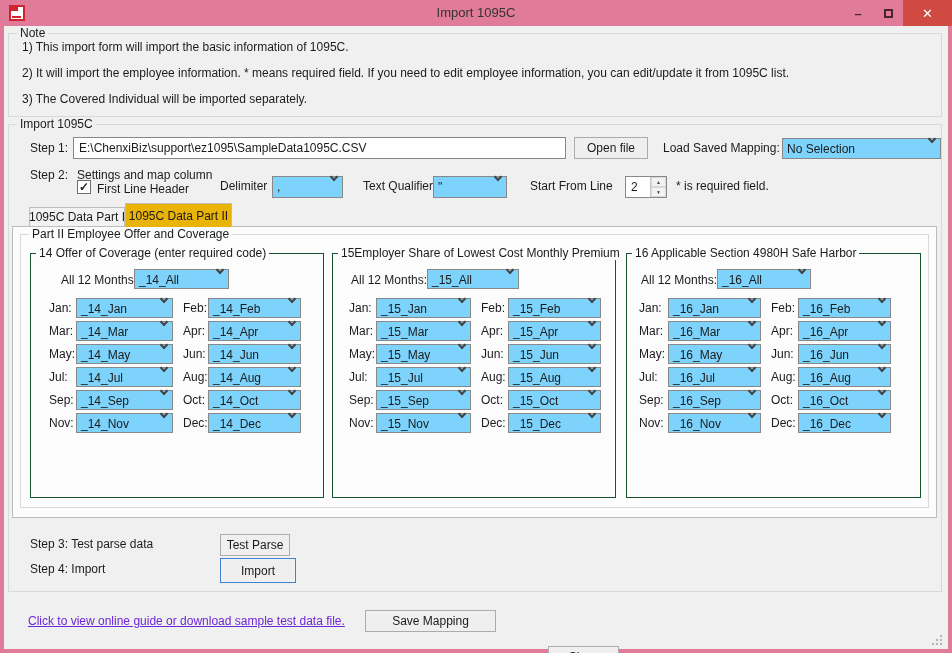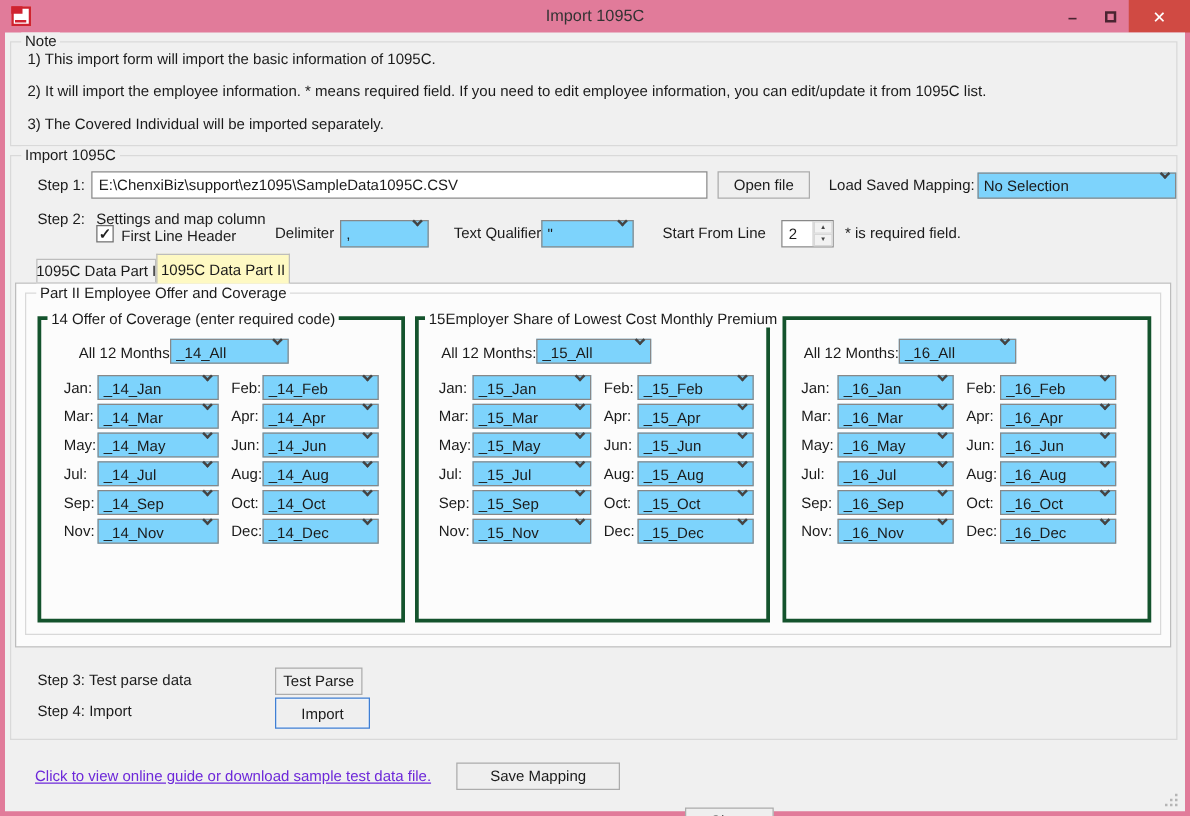--- a/index.html
+++ b/index.html
@@ -47,24 +47,24 @@
 
   
   .spinner { position:absolute; display:flex; background:#fff; border:1px solid #888; }
   .spin-val { flex:1; padding:3px 0 0 5px; }
   .spin-btns { width:16px; display:flex; flex-direction:column; border-left:1px solid #c9c9c9; }
   .spin-btn { flex:1; display:flex; align-items:center; justify-content:center; font-size:5px; color:#444; background:#f2f2f2; border:1px solid #d8d8d8; }
 
   
   .tab { position:absolute; border:1px solid #bdbdbd; display:flex; align-items:center; justify-content:center; white-space:nowrap; cursor:default; }
   .tab-inactive { background:#f2f2f2; height:20px; z-index:1; }
-  .tab-active { background:#fef9c3; height:24px; border-bottom:none; z-index:3; }
+  .tab-active { background:#eab308; height:24px; border-bottom:none; z-index:3; }
   .tab-panel { position:absolute; background:#fcfcfc; border:1px solid #bdbdbd; z-index:2; }
 
-  .sec-box { position:absolute; border:3px solid #14532d; background:#fcfcfc; }
+  .sec-box { position:absolute; border:1px solid #14532d; background:#fcfcfc; }
   .months { position:absolute; display:grid; row-gap:3px; }
   .months .mlabel { height:20px; display:flex; align-items:center; white-space:nowrap; }
   .months .combo { position:static; height:20px; }
   .months .ml2 { padding-left:10px; }
 
   .link { position:absolute; color:#6d28d9; text-decoration:underline; white-space:nowrap; cursor:pointer; }
 
   .resize-grip { position:absolute; right:6px; bottom:4px; width:10px; height:10px; }
   .resize-grip i { position:absolute; width:2px; height:2px; background:#b5b5b5; }
 </style>
@@ -345,20 +345,21 @@
           <span class="combo">
             <span class="val">_15_Dec</span>
             <span class="dd">
               <span class="chev"></span>
             </span>
           </span>
         </div>
     </div>
 
     <div class="sec-box" style="left:622px; top:227px; width:295px; height:245px; z-index:5;">
+      <span class="gb-label on-white" style="left:5px;">16 Applicable Section 4980H Safe Harbor</span>
       <span class="lbl" style="left:14px; top:19px;">All 12 Months:</span>
       <span class="combo" style="left:90px; top:15px; width:94px; height:20px;">
         <span class="val">_16_All</span>
         <span class="dd">
             <span class="chev"></span>
           </span>
       </span>
       <div class="months" style="left:12px; top:44px; grid-template-columns:29px 93px 37px 93px;">
           <span class="mlabel">Jan:</span>
           <span class="combo">

